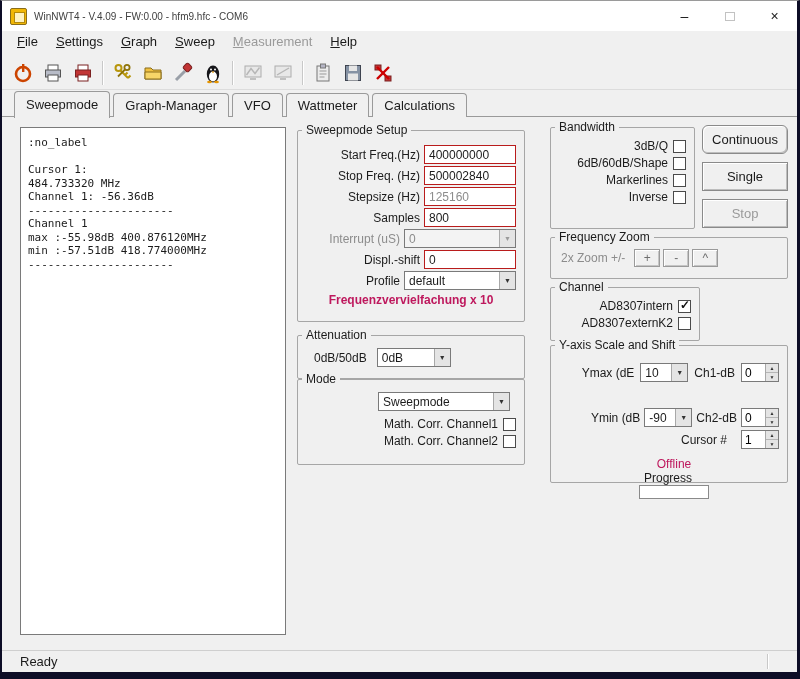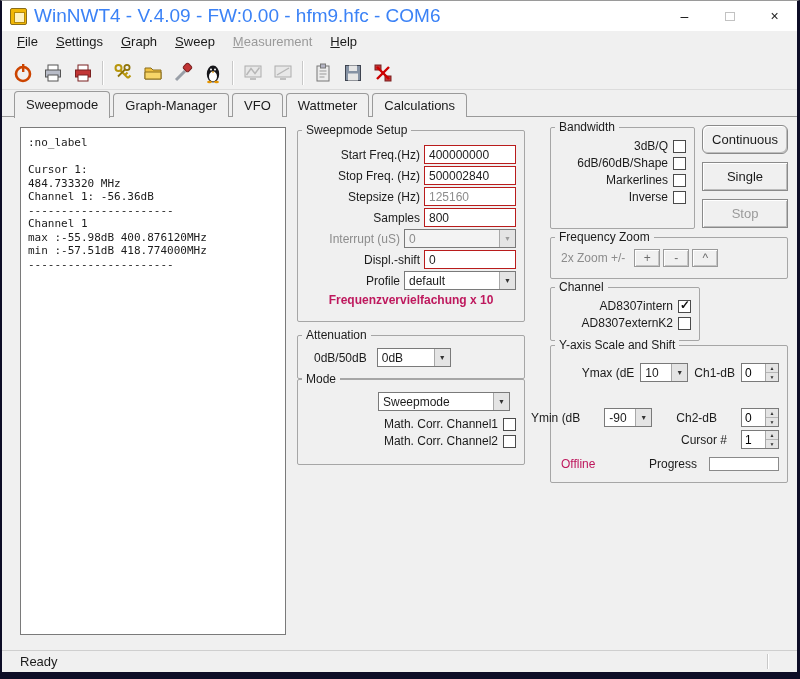--- a/index.html
+++ b/index.html
@@ -8,21 +8,21 @@
 
   .window { width:800px; height:672px; background:#f0f0f0; display:flex; flex-direction:column;
             border-left:2px solid #0d0d26; border-right:3px solid #0d0d26; border-top:1px solid #9a9a9a; }
 
   
   .titlebar { height:30px; background:#ffffff; display:flex; align-items:center; flex:none; }
   .app-icon { width:17px; height:17px; margin:0 7px 0 8px; background:#f2b705; border:1px solid #8a6d1a;
               border-radius:2px; position:relative; flex:none; }
   .app-icon::after { content:""; position:absolute; left:3px; top:3px; width:9px; height:9px;
               background:#fff2c0; border:1px solid #b5890a; }
-  .title-text { font-size:19px; color:#3b82f6; flex:1; white-space:nowrap; overflow:hidden; }
+  .title-text { font-size:10px; color:#404040; flex:1; white-space:nowrap; overflow:hidden; }
   .win-controls { display:flex; height:30px; flex:none; }
   .win-btn { width:45px; height:30px; display:flex; align-items:center; justify-content:center;
              font-size:14px; color:#222; cursor:default; }
   .max-glyph { width:10px; height:9px; border:1px solid #c2c2c2; display:inline-block; }
 
   
   .menubar { height:25px; background:#f0f0f0; display:flex; align-items:flex-start; padding-left:6px; flex:none; }
   .menu-item { display:inline-block; font-size:13px; color:#1b1b1b; padding:3px 9px; }
   .menu-item::first-letter { text-decoration:underline; }
   .menu-item.disabled { color:#9a9a9a; }
@@ -364,21 +364,21 @@
         </div>
         <span class="lbl">Ch1-dB</span>
         <div class="spin">
           <span class="spin-val">0</span>
           <span class="spin-btns">
               <span>▲</span>
               <span>▼</span>
             </span>
         </div>
       </div>
-      <div class="row-end" style="gap:24px;margin-top:26px;">
+      <div class="row-end" style="gap:4px;margin-top:26px;">
         <span class="lbl">Ymin (dB</span>
         <div class="dd" style="width:48px;">
           <span class="dd-val">-90</span>
           <span class="dd-btn">▼</span>
         </div>
         <span class="lbl">Ch2-dB</span>
         <div class="spin">
           <span class="spin-val">0</span>
           <span class="spin-btns">
               <span>▲</span>
@@ -389,21 +389,21 @@
       <div class="row-end" style="gap:14px;">
         <span class="lbl">Cursor #</span>
         <div class="spin">
           <span class="spin-val">1</span>
           <span class="spin-btns">
               <span>▲</span>
               <span>▼</span>
             </span>
         </div>
       </div>
-      <div style="display:flex; align-items:center; margin:8px 8px 0 10px;">
+      <div style="display:flex; align-items:center; margin:8px 0 0 10px;flex-direction:column;">
         <span class="lbl red-text">Offline</span>
         <span style="flex:1;"></span>
         <span class="lbl" style="margin-right:12px;">Progress</span>
         <div class="progress"></div>
       </div>
     </div>
 
   </div>
 
   <div class="statusbar">

